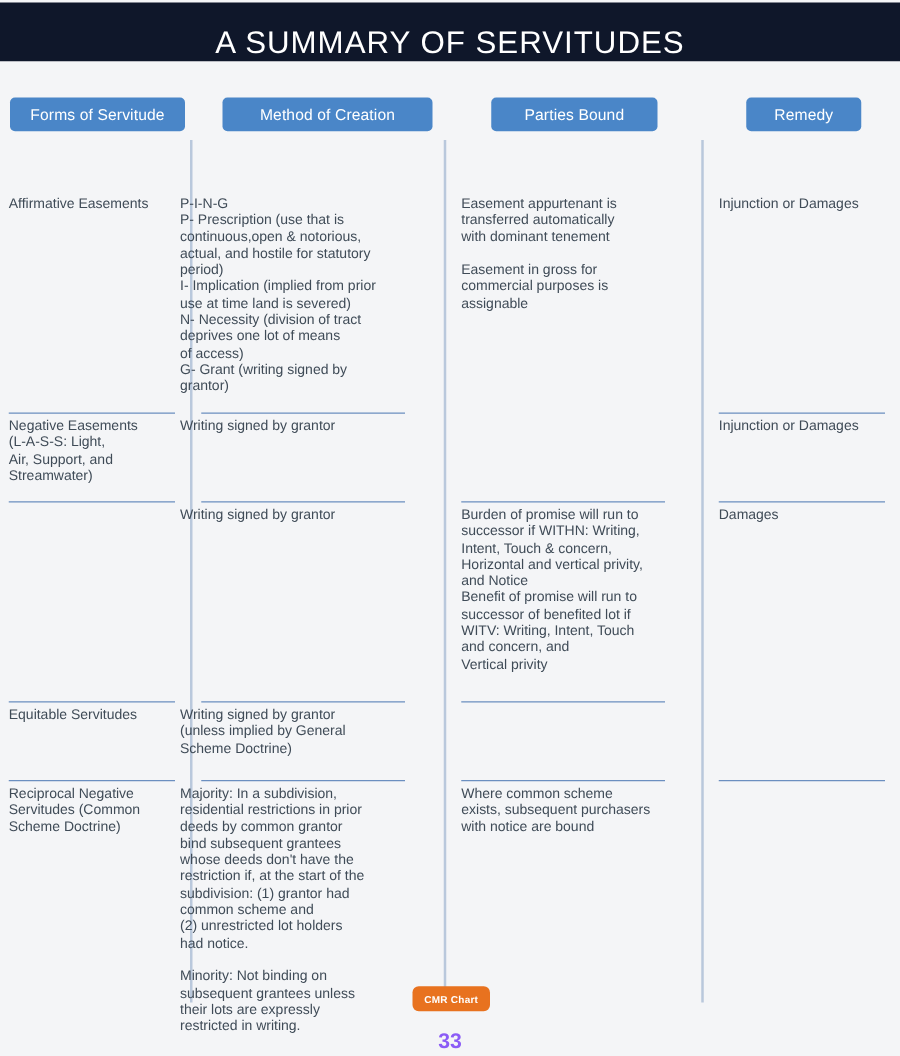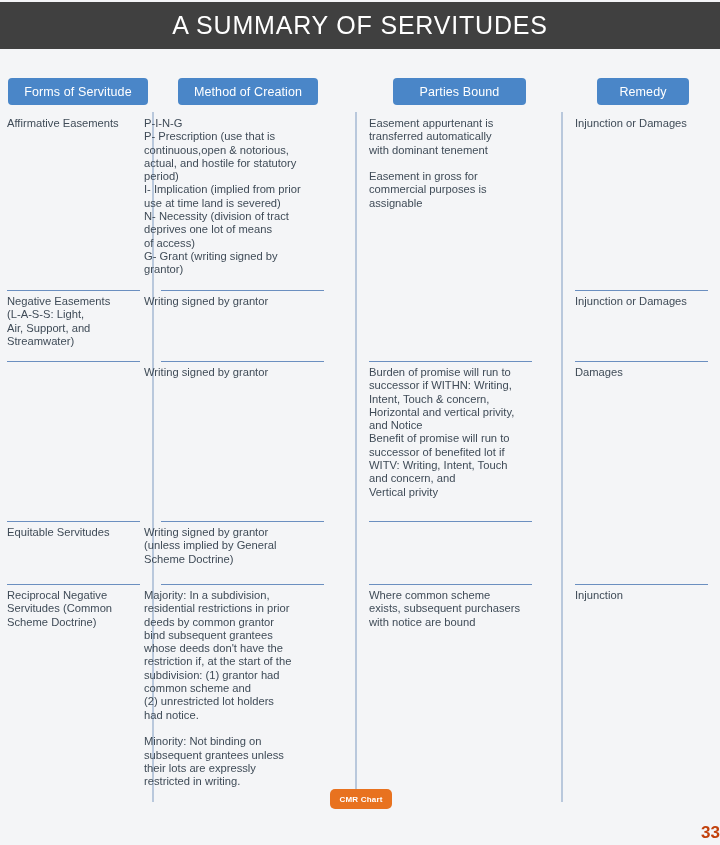--- a/index.html
+++ b/index.html
@@ -23,23 +23,23 @@
     background: #f4f5f7;
   }
 
   
   .title-bar {
     position: absolute;
     left: 0;
     top: 2px;
     width: 720px;
     height: 47px;
-    background: #404040;
+    background: #0f172a;
     display: flex;
-    align-items: center;
+    align-items: flex-end;
     justify-content: center;
   }
   .title-bar .title-text {
     color: #ffffff;
     font-size: 25px;
     letter-spacing: 0.8px;
     font-weight: 400;
     white-space: nowrap;
   }
 
@@ -58,21 +58,21 @@
     border-radius: 4px;
     color: #ffffff;
     font-size: 12.5px;
     display: flex;
     align-items: center;
     justify-content: center;
     white-space: nowrap;
     letter-spacing: 0.1px;
   }
   .pill.c0 { left: 8px;   width: 140px; }
-  .pill.c1 { left: 178px; width: 140px; }
+  .pill.c1 { left: 178px; width: 168px; }
   .pill.c2 { left: 393px; width: 133px; }
   .pill.c3 { left: 597px; width: 92px;  }
 
   
   .grid {
     position: absolute;
     left: 0;
     top: 112px;
     width: 720px;
     height: 690px;
@@ -84,20 +84,21 @@
     background: #b9c8dc;
   }
   .vdiv.v1 { left: 152px; height: 690px; }
   .vdiv.v2 { left: 355px; height: 690px; }
   .vdiv.v3 { left: 561px; height: 690px; }
 
   .row {
     position: absolute;
     left: 0;
     width: 656px;
+    margin-top: 40px;
   }
   .cell {
     position: absolute;
     top: 0;
     box-sizing: border-box;
     padding-top: 5px;
     color: #3f4b57;
     font-size: 11.2px;
     line-height: 13.3px;
     white-space: pre-line;
@@ -134,22 +135,22 @@
     justify-content: center;
     letter-spacing: 0.2px;
     font-weight: bold;
     white-space: nowrap;
   }
   .page-num {
     position: absolute;
     left: 0;
     top: 823px;
     width: 720px;
-    text-align: right;
-    color: #c2410c;
+    text-align: center;
+    color: #8b5cf6;
     font-size: 17px;
     font-weight: bold;
   }
 </style>
 </head>
 <body>
 
 <div id="page">
 
   <div class="title-bar">
@@ -255,21 +256,20 @@
 (2) unrestricted lot holders
 had notice.
 
 Minority: Not binding on
 subsequent grantees unless
 their lots are expressly
 restricted in writing.</div>
       <div class="cell k2">Where common scheme
 exists, subsequent purchasers
 with notice are bound</div>
-      <div class="cell k3">Injunction</div>
     </div>
 
   </div>
 
   <div class="badge">CMR Chart</div>
   <div class="page-num">33</div>
 
 </div>
 
 </body></html>

